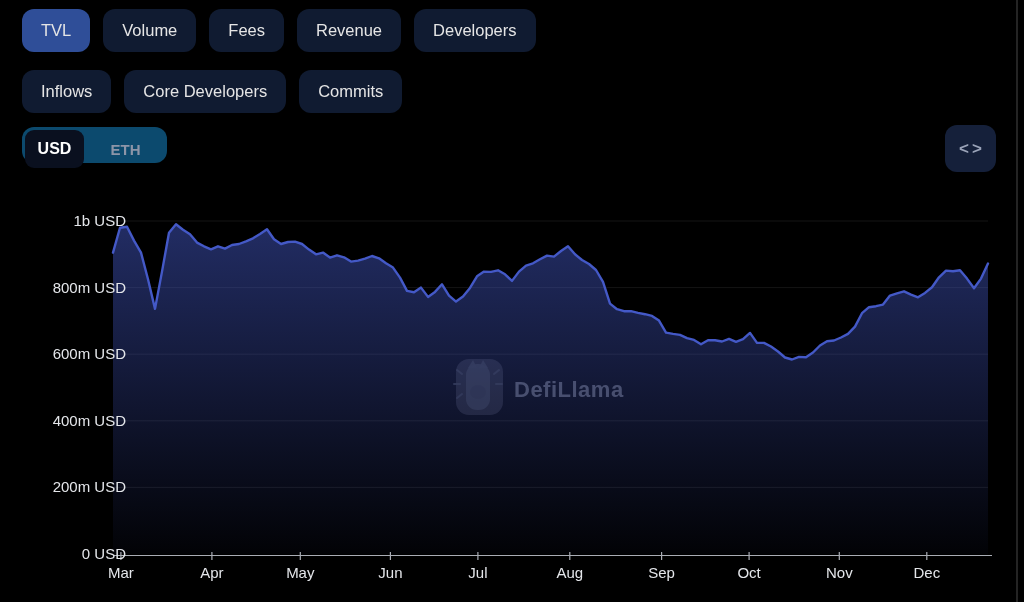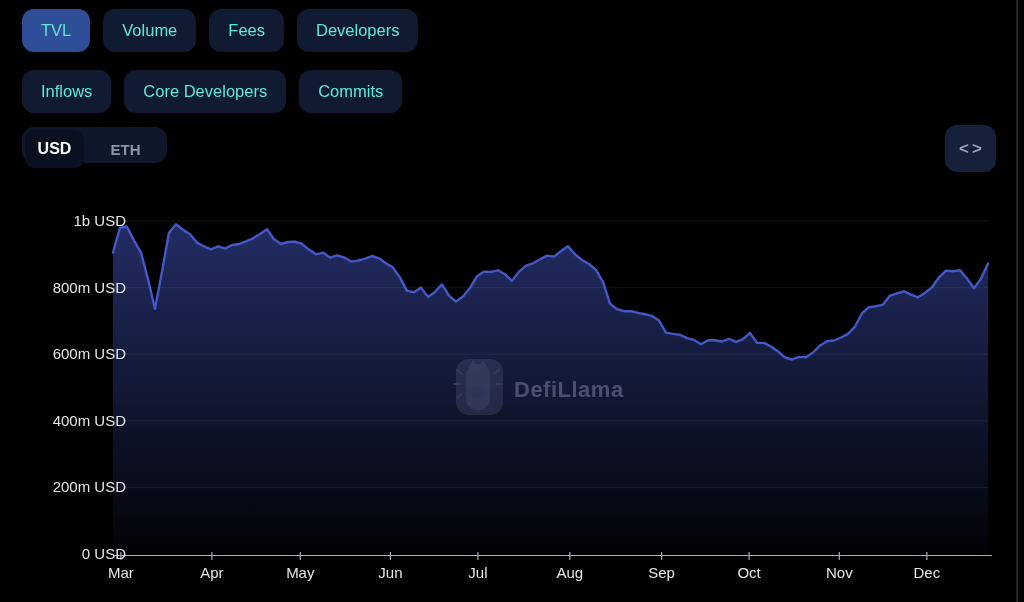--- a/index.html
+++ b/index.html
@@ -1,26 +1,26 @@
 <!DOCTYPE html>
 <html><head>
 <meta charset="utf-8">
 <style>
   html,body{margin:0;padding:0;background:#000;}
   body{width:1024px;height:602px;position:relative;overflow:hidden;
        font-family:"Liberation Sans",sans-serif;-webkit-font-smoothing:antialiased;}
   .tabs-row{position:absolute;left:22px;display:flex;gap:13px;}
   .tabs-row.row1{top:9px;}
   .tabs-row.row2{top:70px;}
-  .tab{height:43px;padding:0 19px;border-radius:12px;background:#101b31;color:#5eead4;
+  .tab{height:43px;padding:0 19px;border-radius:12px;background:#101b31;color:#e5e5e5;
        font-size:16.5px;font-weight:500;display:flex;align-items:center;cursor:pointer;
        white-space:nowrap;}
   .tab.active{background:#2f4e98;}
   .currency-toggle{position:absolute;left:22px;top:127px;width:145px;height:36px;
-       background:#0f172a;border-radius:12px;}
+       background:#0c4a6e;border-radius:12px;}
   .toggle-opt-selected{position:absolute;left:3px;top:3px;width:59px;height:38px;
        background:#0a101f;border-radius:9px;display:flex;align-items:center;justify-content:center;
        color:#fff;font-size:16px;font-weight:600;cursor:pointer;}
   .toggle-opt-other{position:absolute;left:62px;top:0;width:83px;height:44px;display:flex;
        align-items:center;justify-content:center;color:#8d95a8;font-size:15px;font-weight:600;
        cursor:pointer;}
   .embed-btn{position:absolute;left:945px;top:125px;width:51px;height:47px;background:#15203a;
        border-radius:12px;display:flex;align-items:center;justify-content:center;
        color:#9aa3b8;font-size:17px;font-weight:600;letter-spacing:3px;cursor:pointer;
        padding-left:3px;box-sizing:border-box;}
@@ -31,20 +31,21 @@
   .right-edge{position:absolute;left:1016px;top:0;width:2px;height:602px;
        background:rgba(255,255,255,0.14);}
 </style>
 </head>
 <body>
 
 <div class="tabs-row row1">
   <div class="tab active">TVL</div>
   <div class="tab">Volume</div>
   <div class="tab">Fees</div>
+  <div class="tab">Revenue</div>
   <div class="tab">Developers</div>
 </div>
 
 <div class="tabs-row row2">
   <div class="tab">Inflows</div>
   <div class="tab">Core Developers</div>
   <div class="tab">Commits</div>
 </div>
 
 <div class="currency-toggle">

